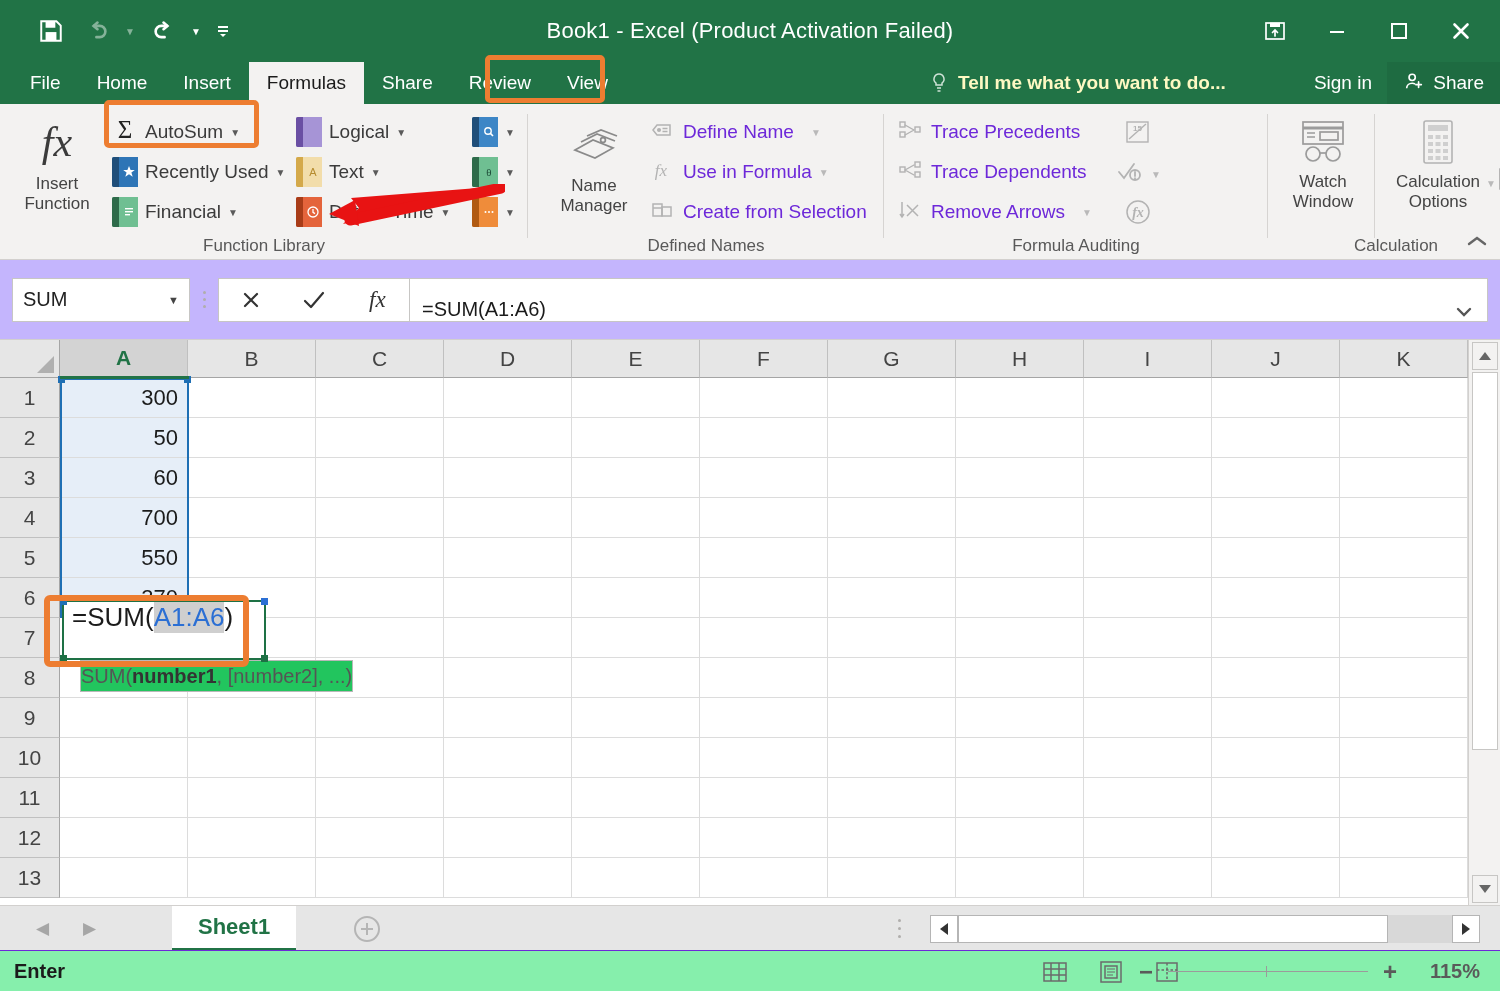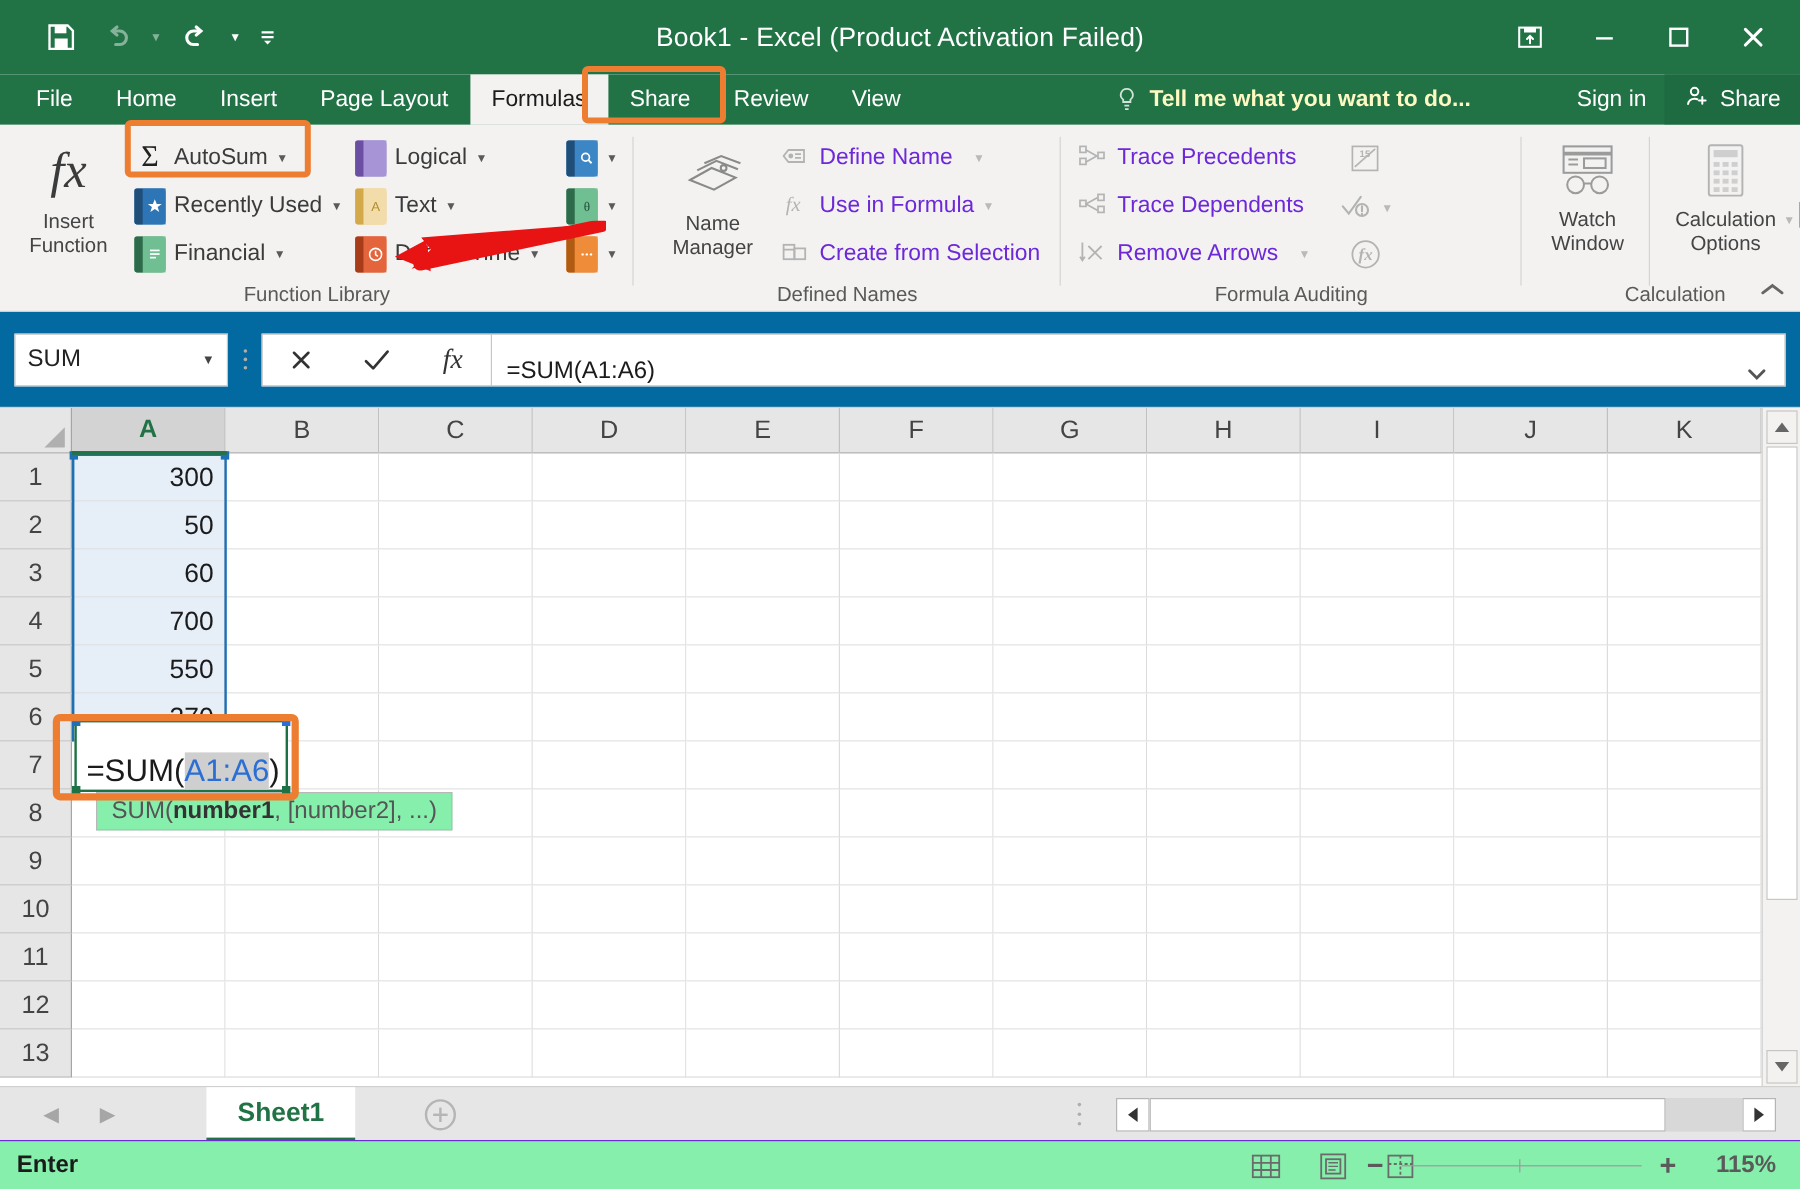--- a/index.html
+++ b/index.html
@@ -77,21 +77,21 @@
 
   .autosum-highlight {
     position: absolute; left: 104px; top: 100px; width: 155px; height: 48px;
     border: 5px solid #ED7D31; border-radius: 5px; pointer-events: none; z-index: 30;
   }
   .red-arrow { position: absolute; left: 255px; top: 80px; width: 250px; height: 60px; z-index: 29; pointer-events: none; }
 
   
   .fbar {
     position: absolute; top: 260px; left: 0; width: 1500px; height: 80px;
-    background: #0369a1; display: flex; align-items: center;
+    background: #c4b5fd; display: flex; align-items: center;
     border-bottom: 1px solid #d2d0ce;
   }
   .namebox {
     margin-left: 12px; width: 178px; height: 44px; background: #fff;
     border: 1px solid #c7c6c4; display: flex; align-items: center;
     padding: 0 10px; font-size: 20px; color: #222;
   }
   .namebox .nb-caret { margin-left: auto; font-size: 11px; color: #444; }
   .dots { width: 28px; height: 44px; display: flex; flex-direction: column; align-items: center; justify-content: center; gap: 4px; }
   .dots i { width: 3px; height: 3px; background: #b0aeac; border-radius: 50%; display: block; }
@@ -141,40 +141,40 @@
   }
   .sel-outline::before, .sel-outline::after {
     content: ""; position: absolute; width: 7px; height: 7px; background: #1f6fb4;
   }
   .sel-outline::before { left: -4px; top: -4px; }
   .sel-outline::after { right: -4px; top: -4px; }
   .sel-topbar { position: absolute; left: 60px; top: 36px; width: 129px; height: 3px; background: #217346; z-index: 13; }
 
   
   .editcell {
-    position: absolute; left: 62px; top: 600px; width: 178px; height: 60px;
+    position: absolute; left: 62px; top: 600px; width: 204px; height: 60px;
     background: #ffffff; border: 2px solid #1e7145; z-index: 20;
-    display: flex; align-items: flex-end; padding-left: 8px;
+    display: flex; align-items: flex-start; padding-left: 8px;
     font-size: 26px; color: #1b1b1b; white-space: nowrap;
   }
   .editcell .arg { color: #2b6fd4; background: #cfcfcf; }
   .editcell .nub-tl, .editcell .nub-tr, .editcell .nub-bl, .editcell .nub-br {
     position: absolute; width: 7px; height: 7px; background: #1f6fb4;
   }
   .editcell .nub-tl { left: -4px; top: -4px; }
   .editcell .nub-tr { right: -4px; top: -4px; background: #2b6fd4; }
   .editcell .nub-bl { left: -4px; bottom: -4px; background: #1e7145; }
   .editcell .nub-br { right: -4px; bottom: -4px; background: #1e7145; }
   .edit-highlight {
     position: absolute; left: 44px; top: 595px; width: 205px; height: 72px;
     border: 6px solid #ED7D31; border-radius: 6px; pointer-events: none; z-index: 22;
   }
   .tooltip {
-    position: absolute; left: 80px; top: 660px; height: 32px; background: #86efac;
-    border: 1px solid #b8b8b8; display: flex; align-items: center; padding: 0 12px;
+    position: absolute; left: 80px; top: 660px; height: 32px; background: #22c55e;
+    border: 1px solid #b8b8b8; display: flex; align-items: center; padding: 0 0;
     font-size: 20px; color: #555; z-index: 18; white-space: nowrap;
   }
   .tooltip b { color: #333; }
 
   
   .vscroll { position: absolute; right: 0; top: 0; width: 32px; height: 565px; background: #f3f2f1; border-left: 1px solid #d2d0ce; }
   .vs-up, .vs-dn { position: absolute; left: 3px; width: 26px; height: 28px; background: #f3f2f1; border: 1px solid #c7c6c4; display:flex; align-items:center; justify-content:center; }
   .vs-up { top: 2px; } .vs-dn { bottom: 2px; }
   .vs-thumb { position: absolute; left: 3px; top: 32px; width: 26px; height: 378px; background: #fff; border: 1px solid #c7c6c4; }
 
@@ -272,21 +272,20 @@
           </svg>
       </div>
     </div>
   </div>
 
   <div class="tabbar">
     <div class="tabs">
       <div class="tab">File</div>
       <div class="tab">Home</div>
       <div class="tab">Insert</div>
-      <div class="tab">Page Layout</div>
       <div class="tab active">Formulas</div>
       <div class="tab">Share</div>
       <div class="tab">Review</div>
       <div class="tab">View</div>
     </div>
 
     <div class="tellme">
       <span class="bulb">
         <svg width="18" height="22" viewBox="0 0 18 22" fill="none" stroke="#cfe3d7" stroke-width="1.5">
           <path d="M9 2a5 5 0 0 0-3 9v2h6v-2a5 5 0 0 0-3-9z"></path>

